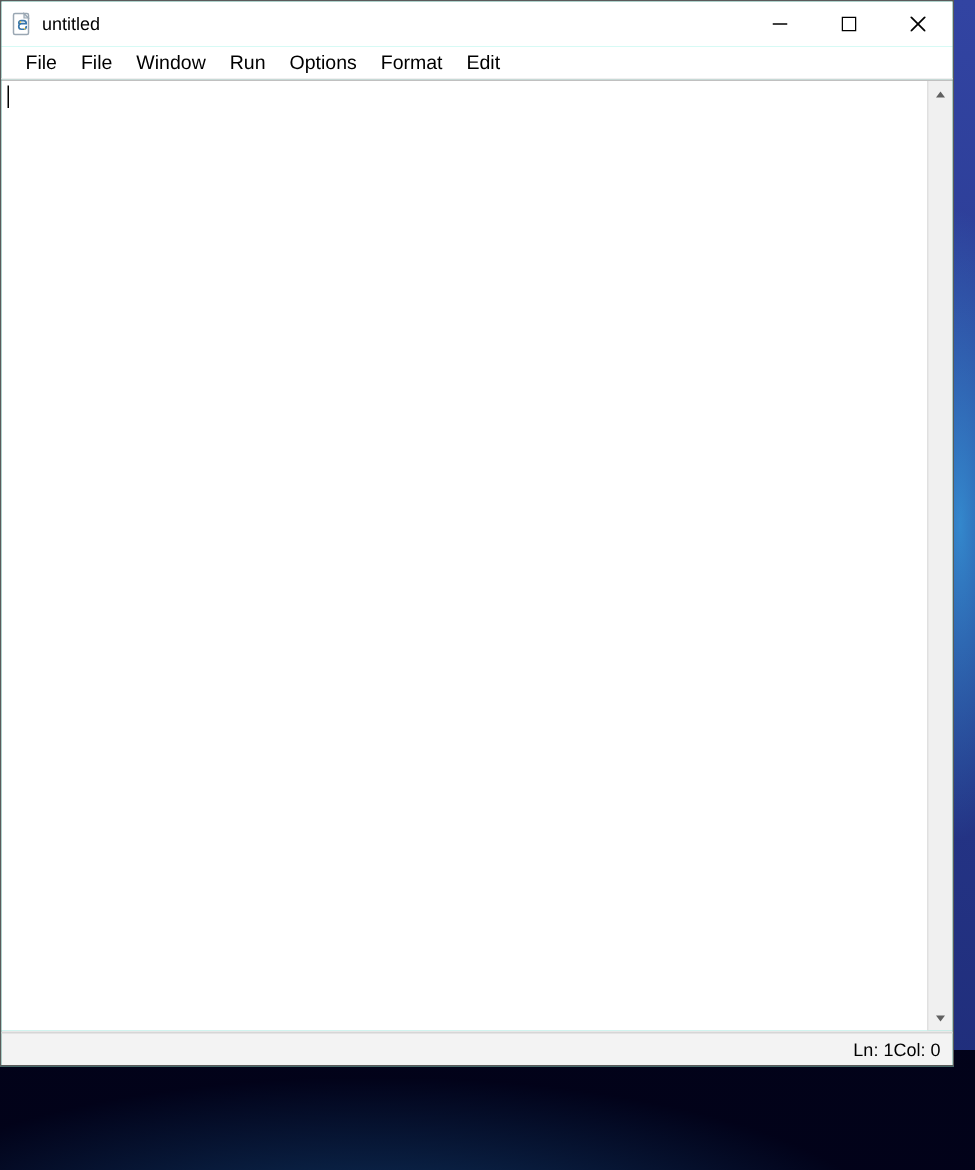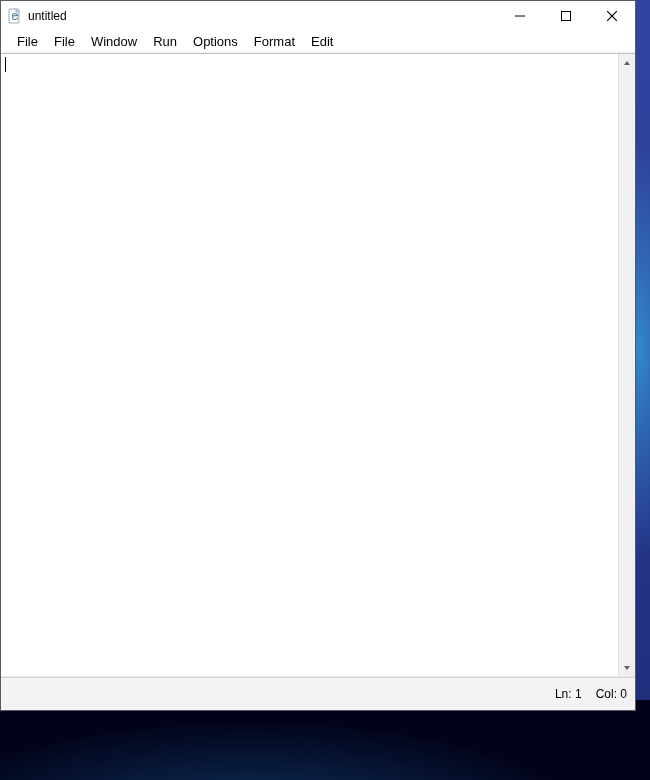--- a/index.html
+++ b/index.html
@@ -137,22 +137,21 @@
     
     .statusbar {
       height: 22px;
       background: #f3f3f3;
       border-top: 1px solid #d6d6d6;
       display: flex;
       align-items: center;
       justify-content: flex-end;
       font-size: 12px;
       color: #000;
-      padding: 16px 8px;
-      gap: 14px;
+      padding: 5px 8px;
     }
     .statusbar .cell {
       white-space: nowrap;
     }
   </style>
 </head>
 <body>
 
 <div class="desktop-bg"></div>
 <div class="bg-dark"></div>

